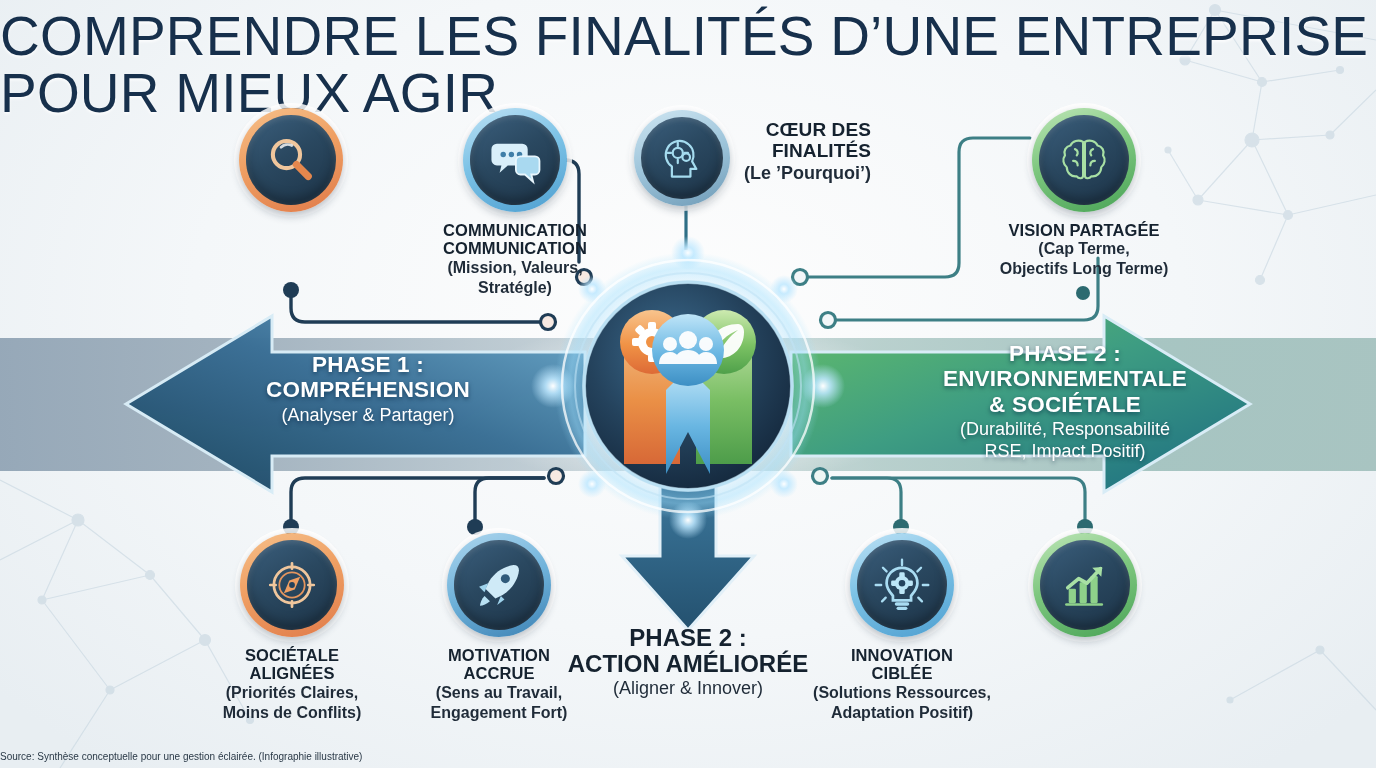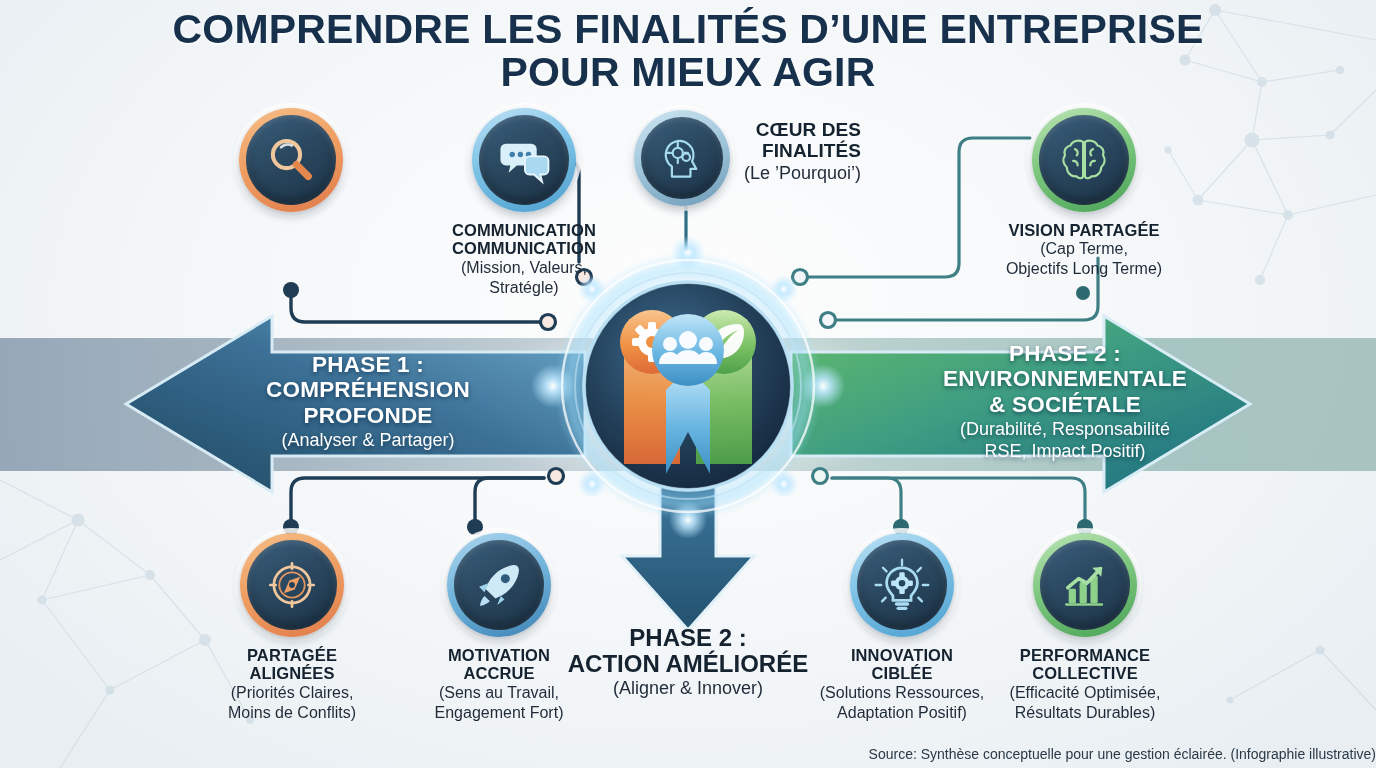--- a/index.html
+++ b/index.html
@@ -45,23 +45,23 @@
     position:absolute; left:0; right:0; top:338px; height:133px;
     background: radial-gradient(ellipse 340px 120px at 50% 50%, rgba(255,255,255,0.85) 0%, rgba(255,255,255,0.0) 70%);
     pointer-events:none;
   }
 
   
   .title {
     position: absolute;
     top: 8px;
     left: 0; right: 0;
-    text-align: center;
-    font-size: 41px;
-    font-weight: bold;
+    text-align: left;
+    font-size: 55px;
+    font-weight: normal;
     letter-spacing: 0.2px;
     line-height: 1.04;
     color: #17304c;
     text-shadow: 0 2px 3px rgba(255,255,255,0.8);
   }
   .title .l2 { display:block; }
 
   
   .conn { position:absolute; inset:0; pointer-events:none; }
   .conn svg { display:block; width:100%; height:100%; }
@@ -125,29 +125,29 @@
     display:block;
     font-size: 16.5px;
     font-weight: bold;
     line-height: 1.12;
     color: #15222f;
     letter-spacing: .1px;
   }
   .cap .s {
     display:block;
     font-size: 16px;
-    font-weight: normal;
+    font-weight: bold;
     line-height: 1.17;
     color: #1f2b38;
     margin-top: 1px;
   }
 
   
   #node-analyse       { left: 186px; top: 108px; width: 210px; }
-  #node-communication { left: 424px; top: 108px; width: 200px; }
+  #node-communication { left: 415px; top: 108px; width: 200px; }
   #node-decisions     { left: 186px; top: 533px; width: 212px; }
   #node-motivation    { left: 398px; top: 533px; width: 202px; }
   #node-innovation    { left: 800px; top: 533px; width: 204px; }
   #node-performance   { left: 984px; top: 533px; width: 202px; }
   #node-vision        { left: 976px; top: 108px; width: 216px; }
 
   
   #node-coeur { left: 634px; top: 110px; width: 340px; text-align:left; display:flex; gap: 14px; align-items:flex-start;}
   #node-coeur .badge { margin:0; width: 96px; height: 96px; flex: 0 0 96px;}
   #node-coeur .badge svg { width: 54px; height:54px; }
@@ -170,22 +170,22 @@
   #hub {
     position:absolute;
     left: 552px; top: 250px;
     width: 272px; height: 272px;
   }
   #hub svg { display:block; width:100%; height:100%; }
 
   
   .source {
     position:absolute; left:0; right:0; bottom: 6px;
-    text-align:right;
-    font-size: 14px;
+    text-align:left;
+    font-size: 10px;
     color: #2a3947;
   }
 </style>
 </head>
 <body>
 
 <div id="stage">
 
   <div class="net">
     <svg viewBox="0 0 1376 768" preserveAspectRatio="none">
@@ -418,21 +418,20 @@
         </g>
       </g>
 
       <circle cx="136" cy="136" r="104" fill="none" stroke="#cfe9f7" stroke-width="4" opacity="0.55"></circle>
     </svg>
   </div>
 
   <div class="arrowlabel" id="arrow-left-label">
     <span class="ttl">PHASE 1 :</span>
     <span class="ttl">COMPRÉHENSION</span>
-    <span class="ttl">PROFONDE</span>
     <span class="sub">(Analyser &amp; Partager)</span>
   </div>
 
   <div class="arrowlabel" id="arrow-right-label">
     <span class="ttl">PHASE 2 :</span>
     <span class="ttl">ENVIRONNEMENTALE</span>
     <span class="ttl">&amp; SOCIÉTALE</span>
     <span class="sub">(Durabilité, Responsabilité</span>
     <span class="sub" style="margin-top:0">RSE, Impact Positif)</span>
   </div>
@@ -527,21 +526,21 @@
           <circle cx="32" cy="32" r="14" fill="none" stroke="#e4955e" stroke-width="2"></circle>
           <g stroke="#f0c69c" stroke-width="3" stroke-linecap="round">
             <path d="M32,8 L32,14 M32,50 L32,56 M8,32 L14,32 M50,32 L56,32"></path>
           </g>
           <path d="M41,23 L35,37 L23,41 L29,27 Z" fill="#ef9f63"></path>
           <circle cx="32" cy="32" r="3.2" fill="#23415c"></circle>
         </svg>
       </div>
     </div>
     <div class="cap">
-      <span class="t">PARTAGÉE</span>
+      <span class="t">SOCIÉTALE</span>
       <span class="t">ALIGNÉES</span>
       <span class="s">(Priorités Claires,</span>
       <span class="s">Moins de Conflits)</span>
     </div>
   </div>
 
   <div class="node" id="node-motivation">
     <div class="badge">
       <div class="ring ring-blued"></div>
       <div class="inner">
@@ -601,26 +600,20 @@
             <rect x="14" y="36" width="8" height="16" rx="1.5"></rect>
             <rect x="26" y="29" width="8" height="23" rx="1.5"></rect>
             <rect x="38" y="22" width="8" height="30" rx="1.5"></rect>
           </g>
           <path d="M13,35 L25,25 L34,30 L49,14" fill="none" stroke="#a8e0a4" stroke-width="4" stroke-linecap="round" stroke-linejoin="round"></path>
           <path d="M40,13 L51,12 L50,23 Z" fill="#a8e0a4"></path>
           <rect x="10" y="52" width="42" height="3" rx="1.5" fill="#8ed18a"></rect>
         </svg>
       </div>
     </div>
-    <div class="cap">
-      <span class="t">PERFORMANCE</span>
-      <span class="t">COLLECTIVE</span>
-      <span class="s">(Efficacité Optimisée,</span>
-      <span class="s">Résultats Durables)</span>
-    </div>
   </div>
 
   <div id="phase2-bottom">
     <span class="t">PHASE 2 :</span>
     <span class="t">ACTION AMÉLIORÉE</span>
     <span class="s">(Aligner &amp; Innover)</span>
   </div>
 
   <div class="source">Source: Synthèse conceptuelle pour une gestion éclairée. (Infographie illustrative)</div>
 

